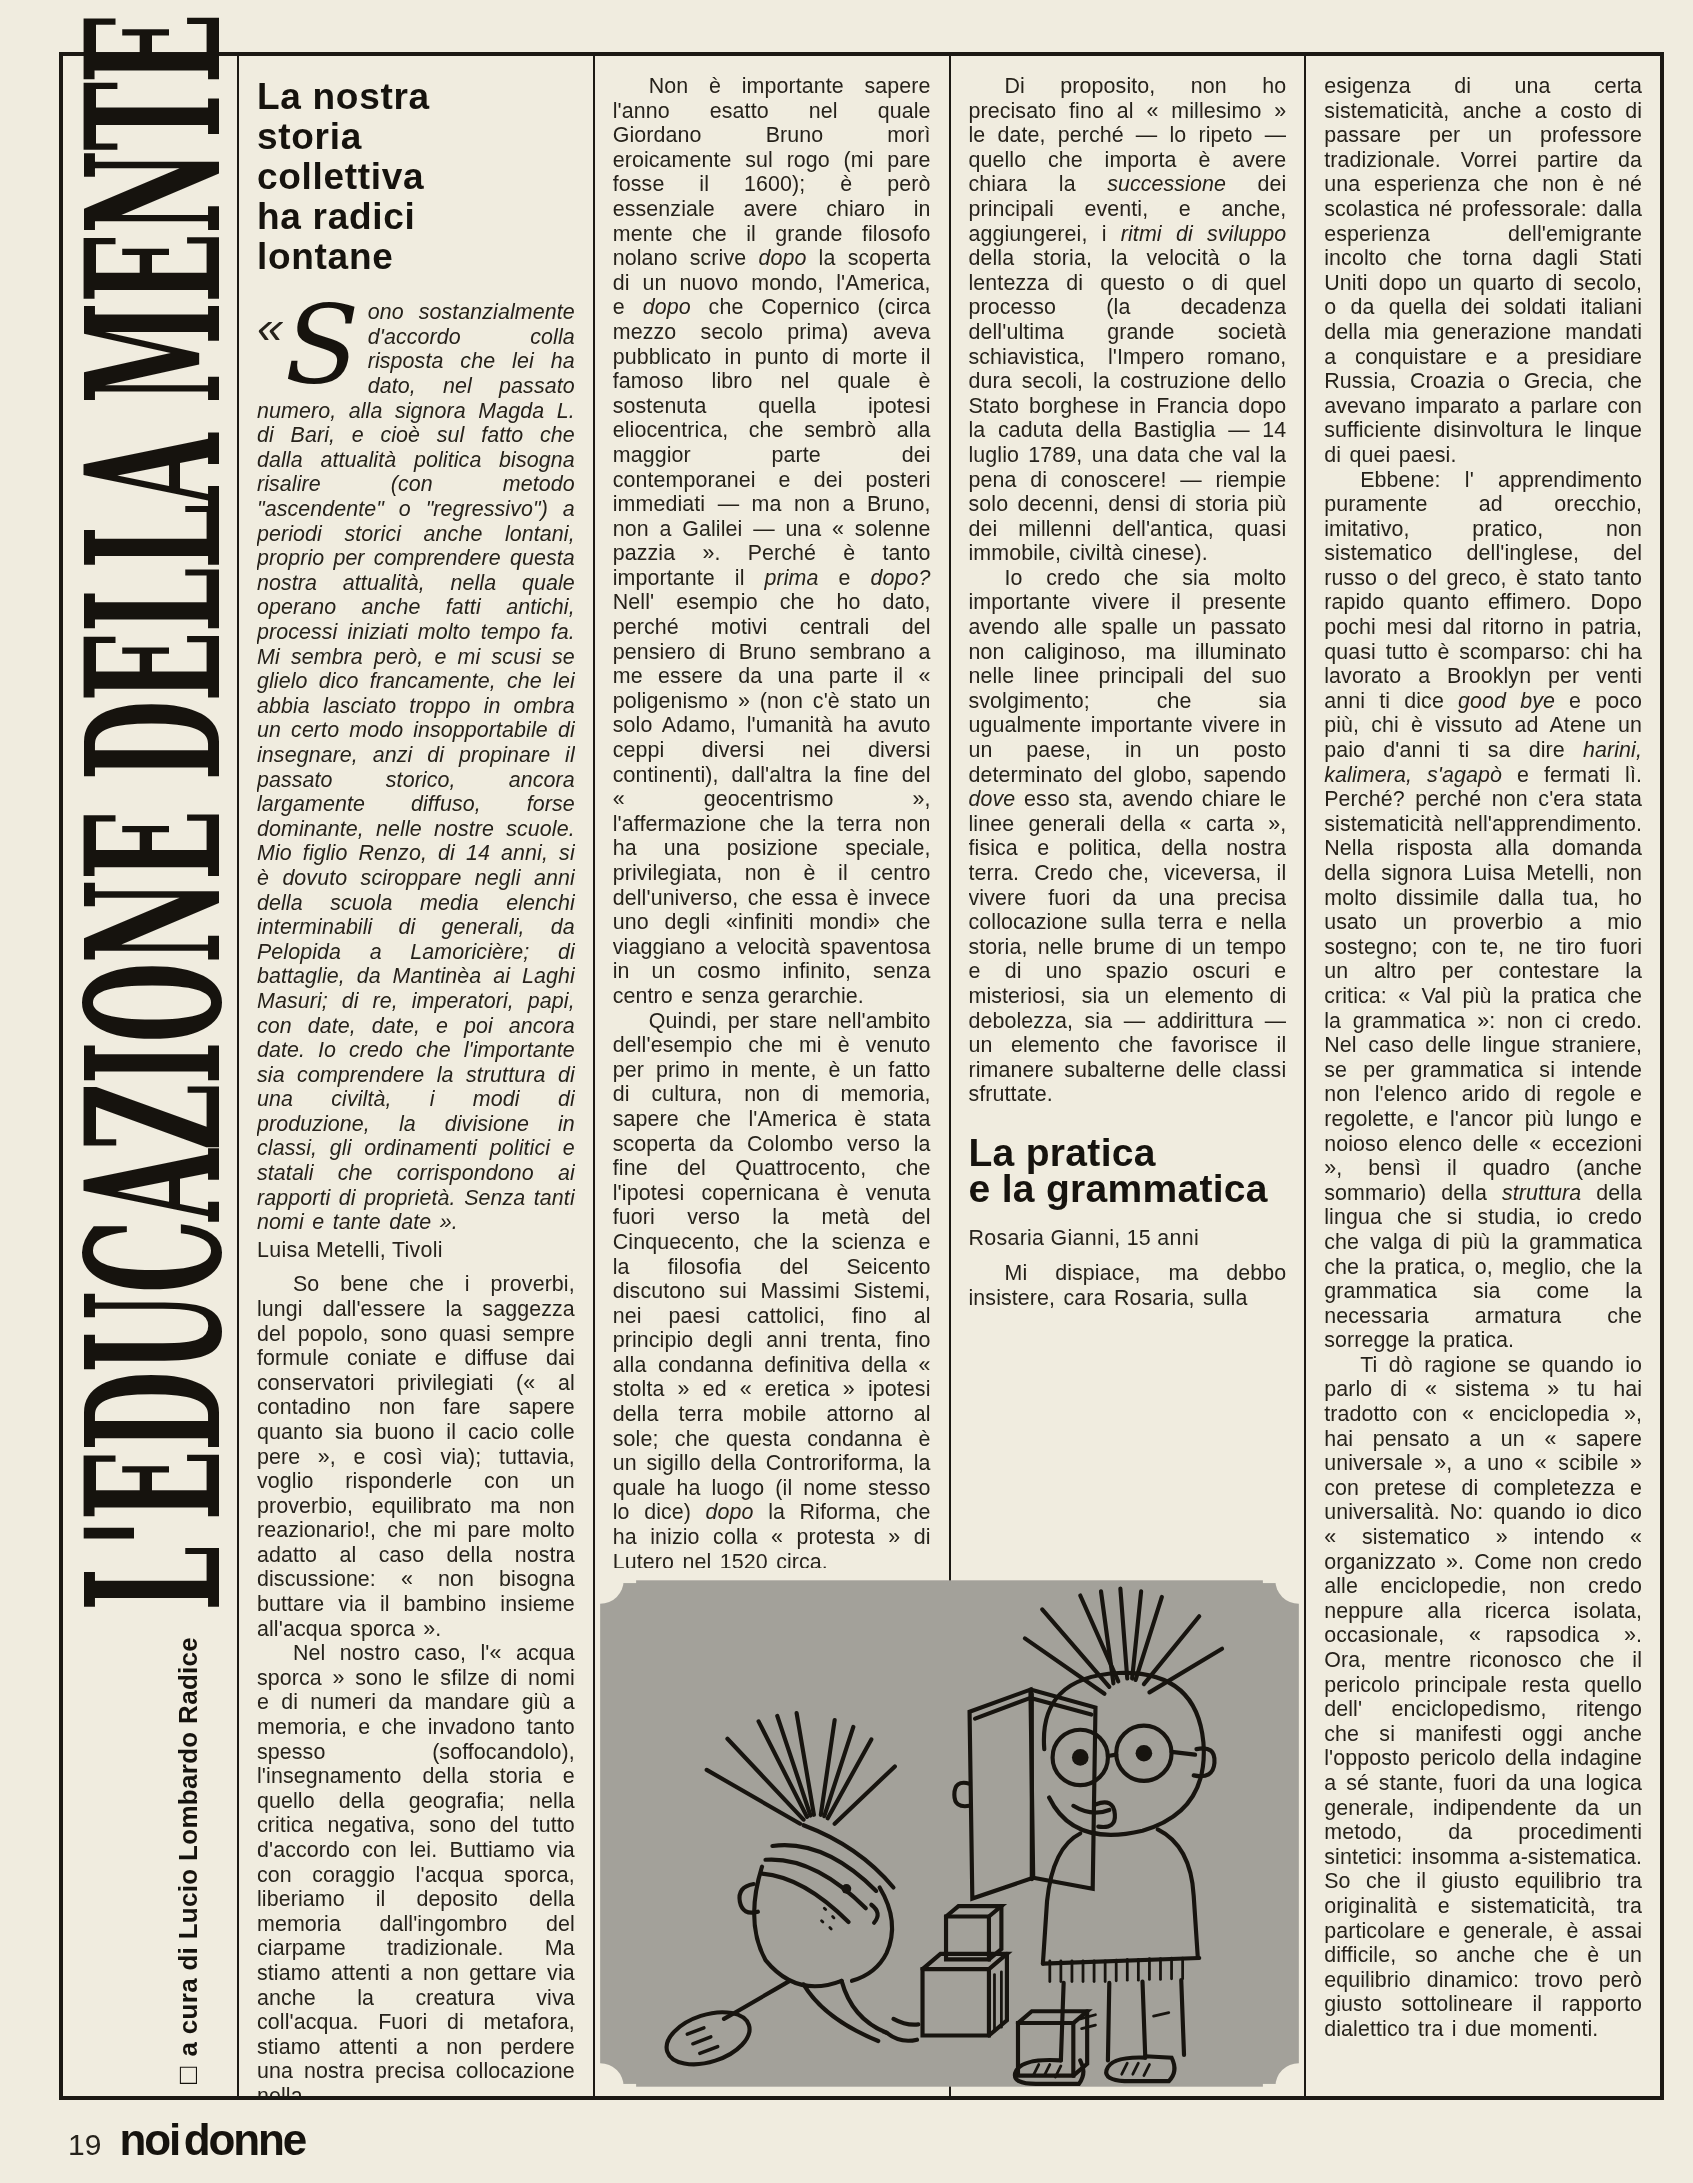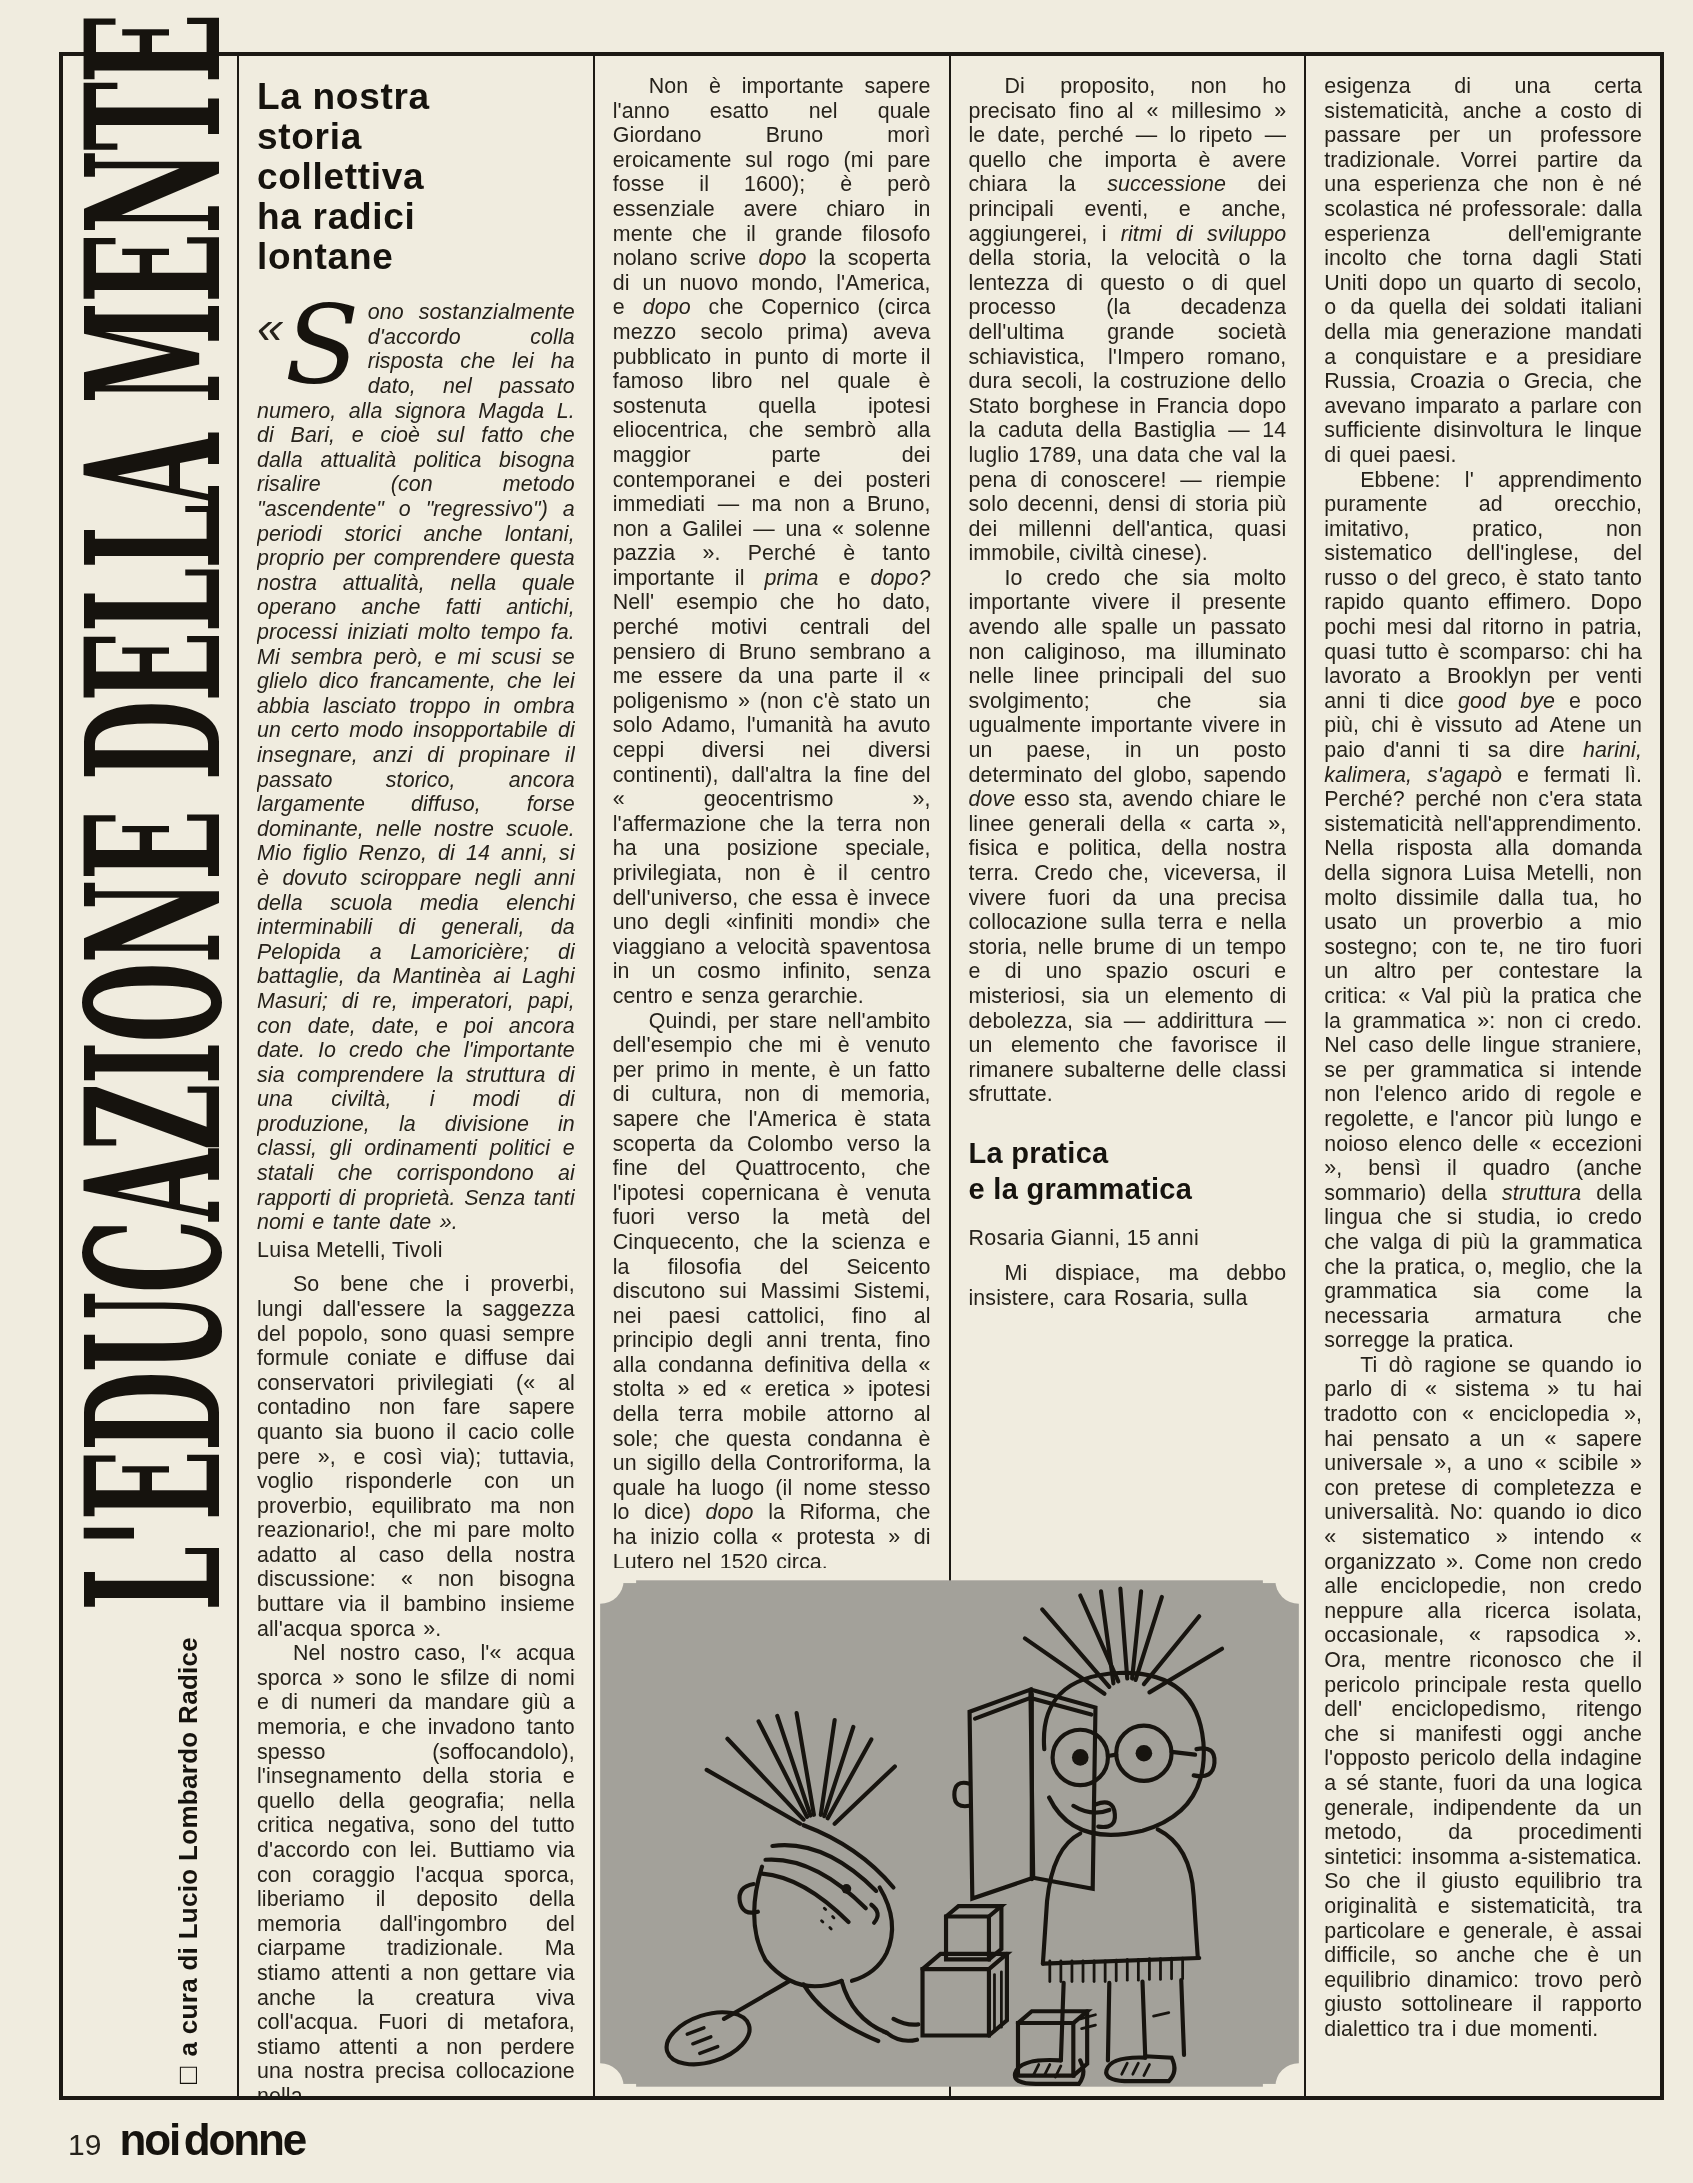--- a/index.html
+++ b/index.html
@@ -34,21 +34,21 @@
   }
   
   .para{
     margin:0;text-align:justify;font-size:21.4px;line-height:24.6px;
     letter-spacing:0.1px;word-spacing:2.4px;
   }
   .para.ind{text-indent:36px;}
   .para.it, .it{font-style:italic;}
   .sig{margin:2.8px 0 9.7px;text-align:left;font-size:21.4px;line-height:25px;letter-spacing:0.3px;}
   .subhead{
-    font-size:29px;line-height:36px;font-weight:700;color:#16130e;
+    font-size:39px;line-height:36px;font-weight:700;color:#16130e;
     margin:28px 0 19.4px 0;letter-spacing:0.3px;
   }
   .dcwrap{float:left;margin:5.5px 8.3px 0 0;}
   .open{font-size:47px;line-height:42px;vertical-align:top;margin-right:1.4px;}
   .dropcap{
     font-family:"DejaVu Serif",serif;font-size:109px;line-height:77px;
     font-weight:500;color:#16130e;
   }
   
   .vtitle{

